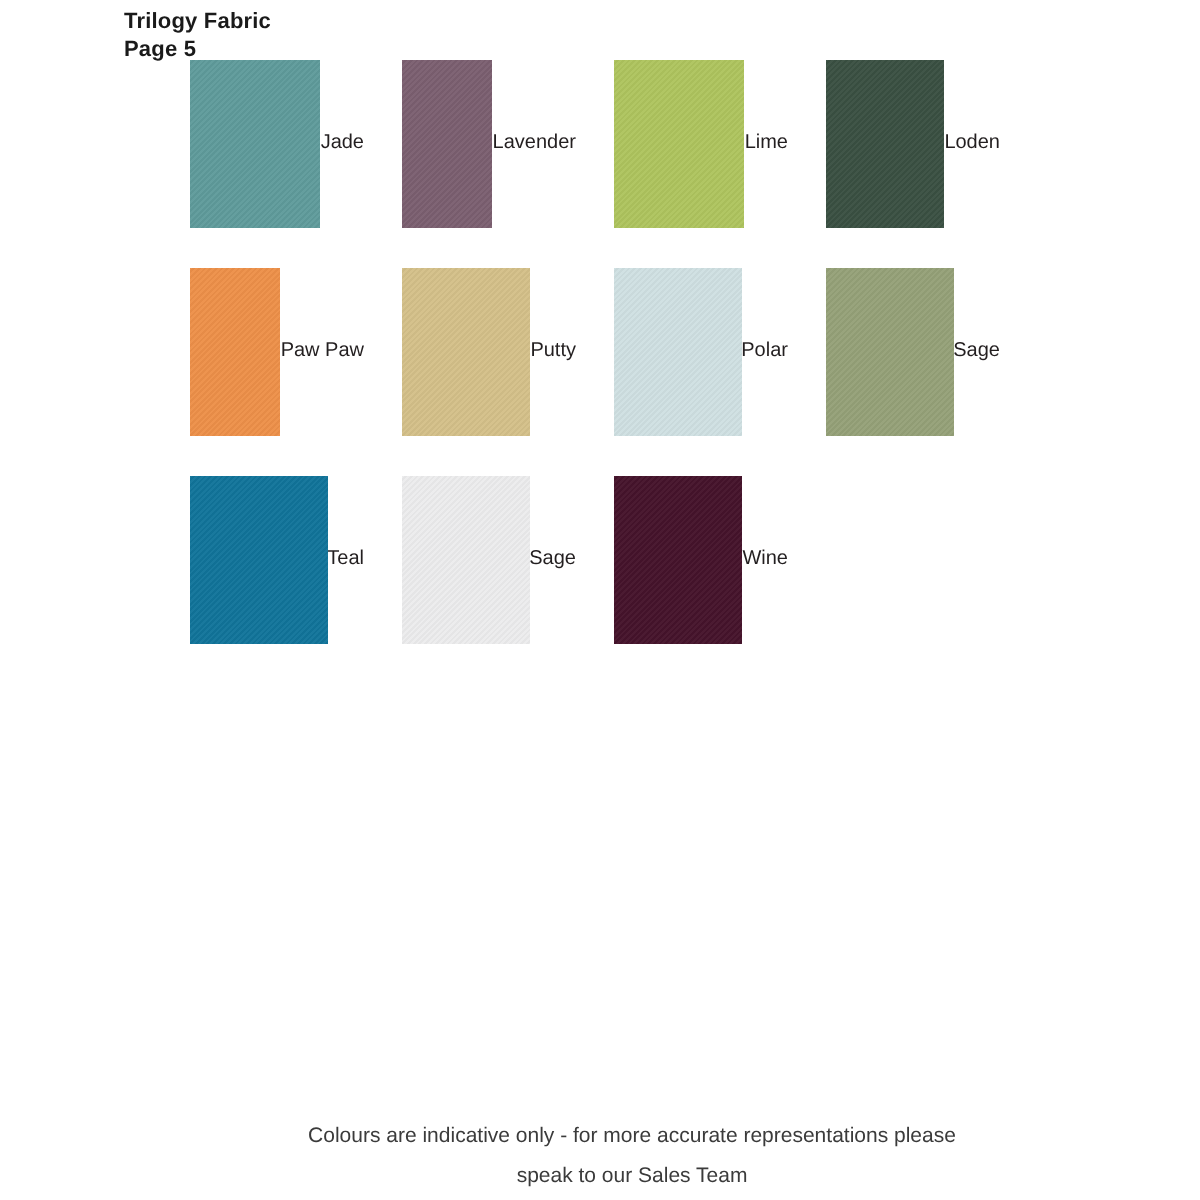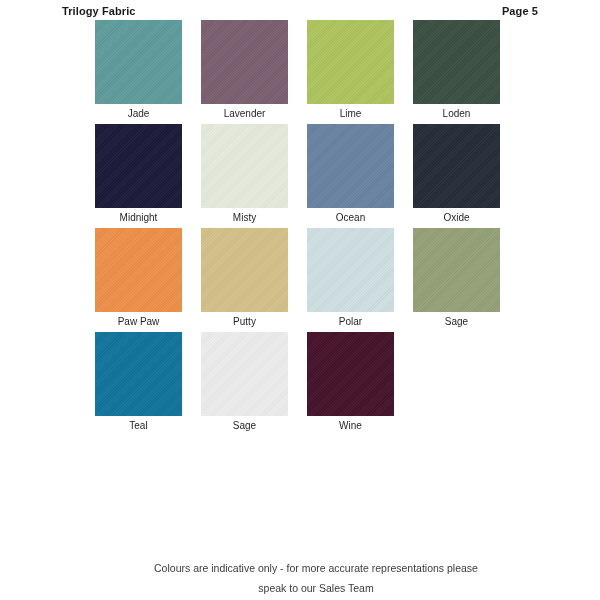--- a/index.html
+++ b/index.html
@@ -30,20 +30,21 @@
     position: absolute;
     top: 4px;
     left: 0;
     width: 600px;
     height: 18px;
     padding: 0 62px;
     box-sizing: border-box;
     display: flex;
     align-items: flex-start;
     justify-content: space-between;
+    flex-direction: column;
   }
   .header-title,
   .header-page {
     font-size: 11px;
     font-weight: bold;
     letter-spacing: 0.1px;
     line-height: 14px;
     white-space: nowrap;
     color: #1a1a1a;
   }
@@ -56,21 +57,21 @@
     width: 410px;
   }
   .row {
     display: flex;
     height: 104px;
   }
   .cell {
     width: 87px;
     margin-right: 19px;
     display: flex;
-    flex-direction: column;
+    flex-direction: row;
     align-items: center;
   }
   .cell:last-child {
     margin-right: 16px;
   }
   .swatch {
     width: 87px;
     height: 84px;
     display: block;
     position: relative;
@@ -133,38 +134,20 @@
           <div class="swatch" style="background-color: rgb(174, 196, 94);"></div>
           <div class="swatch-label">Lime</div>
         </div>
         <div class="cell">
           <div class="swatch" style="background-color: rgb(58, 80, 66);"></div>
           <div class="swatch-label">Loden</div>
         </div>
       </div>
       <div class="row">
         <div class="cell">
-          <div class="swatch" style="background-color: rgb(27, 27, 58);"></div>
-          <div class="swatch-label">Midnight</div>
-        </div>
-        <div class="cell">
-          <div class="swatch" style="background-color: rgb(230, 234, 221);"></div>
-          <div class="swatch-label">Misty</div>
-        </div>
-        <div class="cell">
-          <div class="swatch" style="background-color: rgb(104, 131, 161);"></div>
-          <div class="swatch-label">Ocean</div>
-        </div>
-        <div class="cell">
-          <div class="swatch" style="background-color: rgb(36, 45, 56);"></div>
-          <div class="swatch-label">Oxide</div>
-        </div>
-      </div>
-      <div class="row">
-        <div class="cell">
           <div class="swatch" style="background-color: rgb(237, 144, 73);"></div>
           <div class="swatch-label">Paw Paw</div>
         </div>
         <div class="cell">
           <div class="swatch" style="background-color: rgb(212, 192, 137);"></div>
           <div class="swatch-label">Putty</div>
         </div>
         <div class="cell">
           <div class="swatch" style="background-color: rgb(207, 224, 226);"></div>
           <div class="swatch-label">Polar</div>

